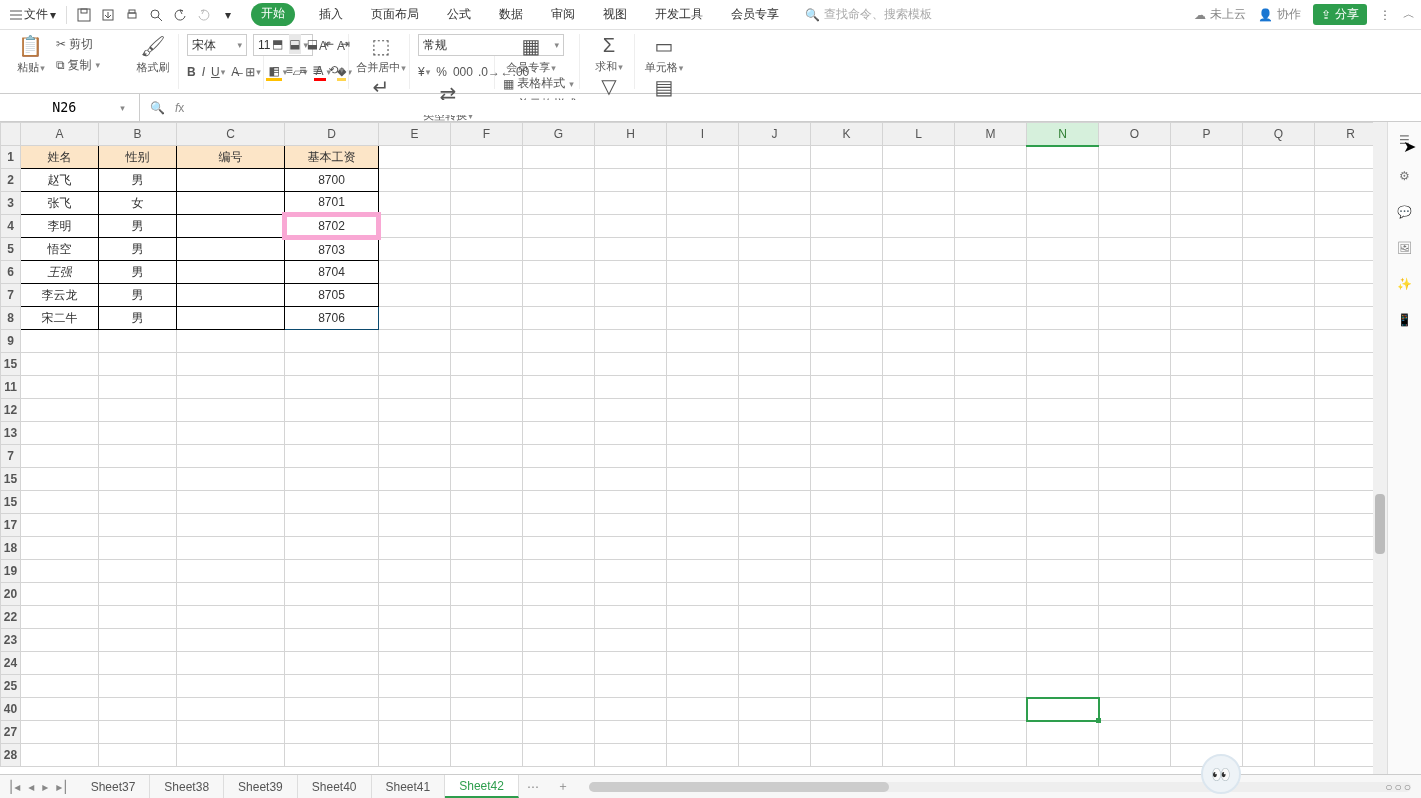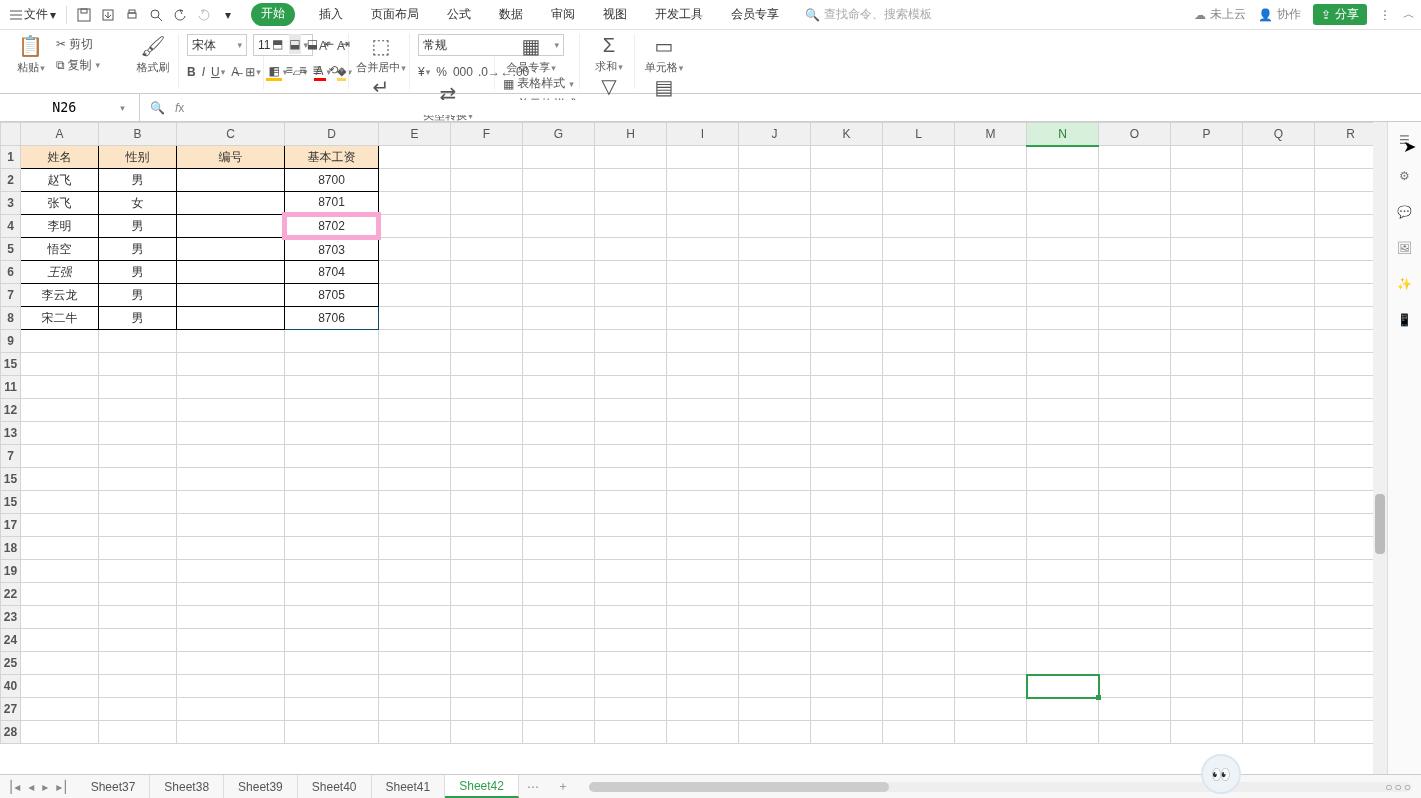--- a/index.html
+++ b/index.html
@@ -780,20 +780,41 @@
             <td class=" "></td>
             <td class=" "></td>
             <td class=" "></td>
             <td class=" "></td>
             <td class=" "></td>
             <td class=" "></td>
             <td class=" "></td>
             <td class=" "></td>
           </tr>
           <tr>
+            <th class="rowhead">20</th>
+            <td class=" "></td>
+            <td class=" "></td>
+            <td class=" "></td>
+            <td class=" "></td>
+            <td class=" "></td>
+            <td class=" "></td>
+            <td class=" "></td>
+            <td class=" "></td>
+            <td class=" "></td>
+            <td class=" "></td>
+            <td class=" "></td>
+            <td class=" "></td>
+            <td class=" "></td>
+            <td class=" "></td>
+            <td class=" "></td>
+            <td class=" "></td>
+            <td class=" "></td>
+            <td class=" "></td>
+          </tr>
+          <tr>
             <th class="rowhead">22</th>
             <td class=" "></td>
             <td class=" "></td>
             <td class=" "></td>
             <td class=" "></td>
             <td class=" "></td>
             <td class=" "></td>
             <td class=" "></td>
             <td class=" "></td>
             <td class=" "></td>

